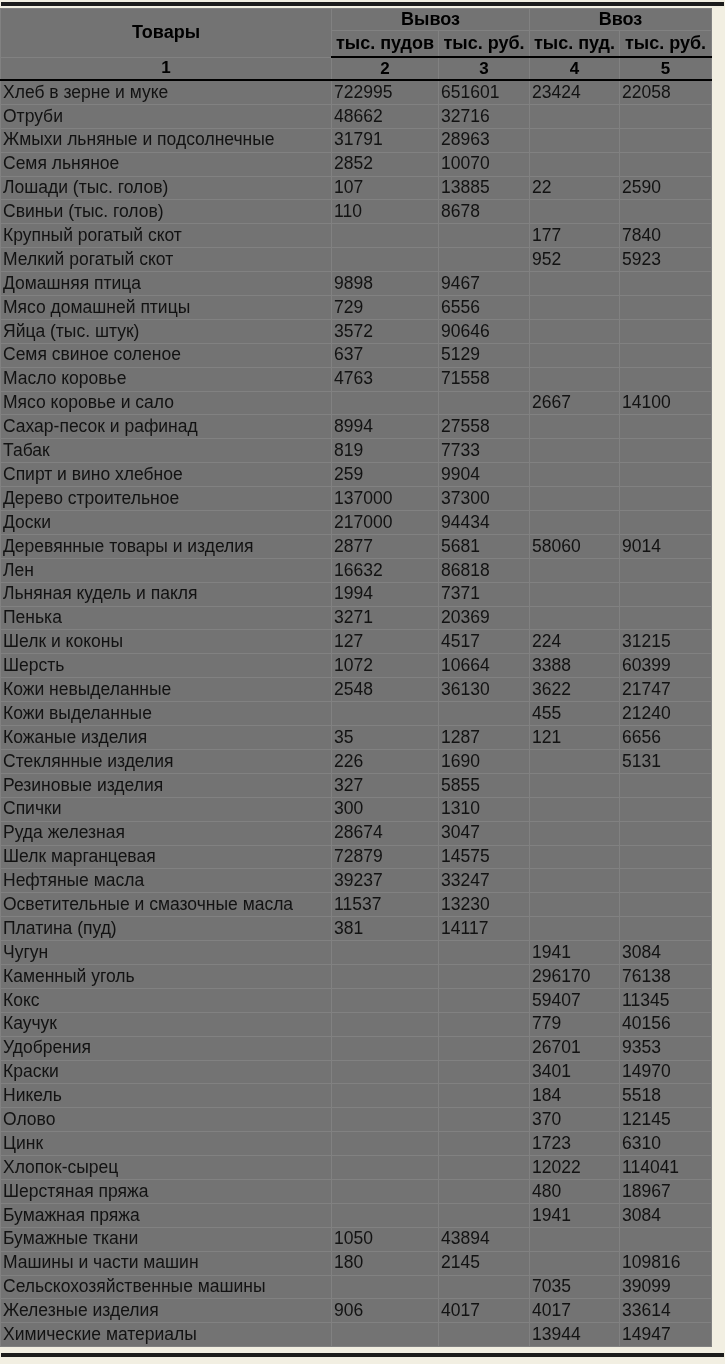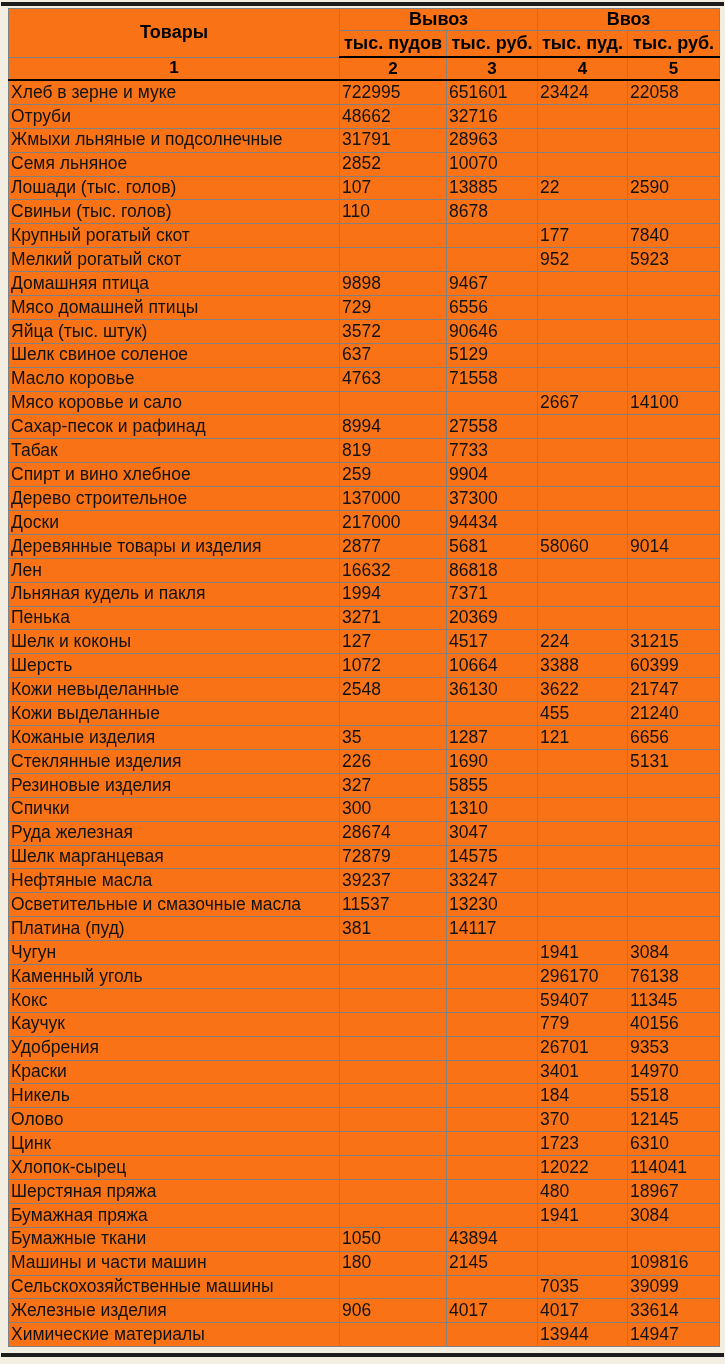--- a/index.html
+++ b/index.html
@@ -19,23 +19,23 @@
     height: 4px;
     background: #1c1c1c;
     margin: 0 1px;
   }
   .hrule.top { margin-top: 2px; }
   .hrule.bottom { margin-top: 6px; }
   table.trade {
     border-collapse: collapse;
     table-layout: fixed;
     width: 711px;
-    margin-left: 8px;
+    margin-left: 0;
     margin-top: 2px;
-    background: #f97316;
+    background: #737373;
   }
   table.trade th, table.trade td {
     border: 1px solid #818181;
     overflow: hidden;
     white-space: nowrap;
   }
   table.trade th {
     color: #000;
     font-weight: bold;
     text-align: center;
@@ -170,21 +170,21 @@
           <td class="c-num"></td>
         </tr>
         <tr>
           <td class="c-goods">Яйца (тыс. штук)</td>
           <td class="c-num">3572</td>
           <td class="c-num">90646</td>
           <td class="c-num"></td>
           <td class="c-num"></td>
         </tr>
         <tr>
-          <td class="c-goods">Шелк свиное соленое</td>
+          <td class="c-goods">Семя свиное соленое</td>
           <td class="c-num">637</td>
           <td class="c-num">5129</td>
           <td class="c-num"></td>
           <td class="c-num"></td>
         </tr>
         <tr>
           <td class="c-goods">Масло коровье</td>
           <td class="c-num">4763</td>
           <td class="c-num">71558</td>
           <td class="c-num"></td>

